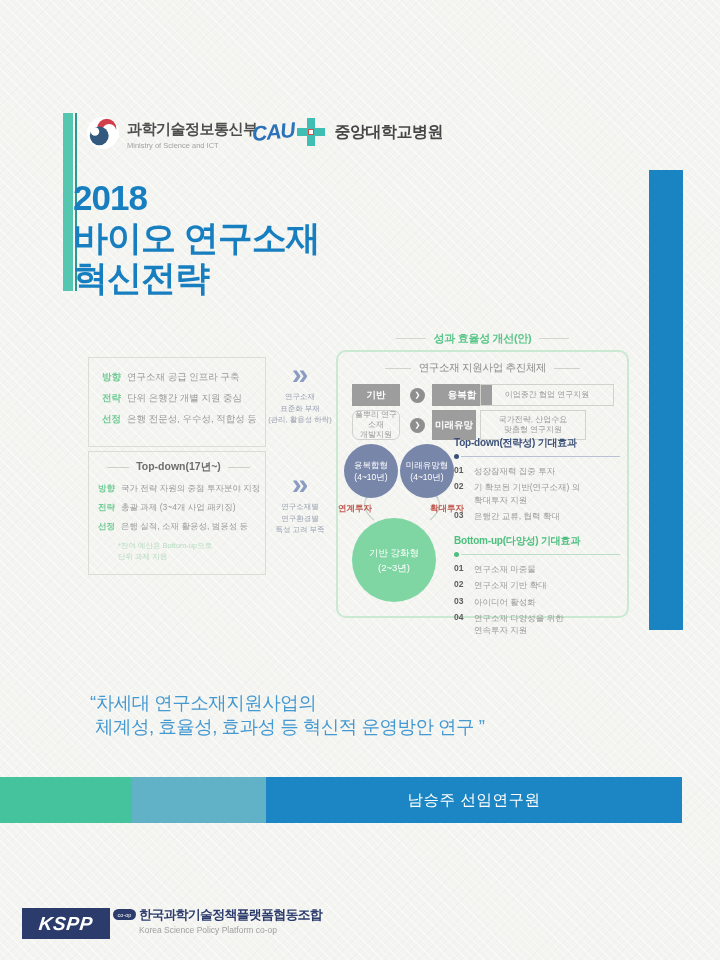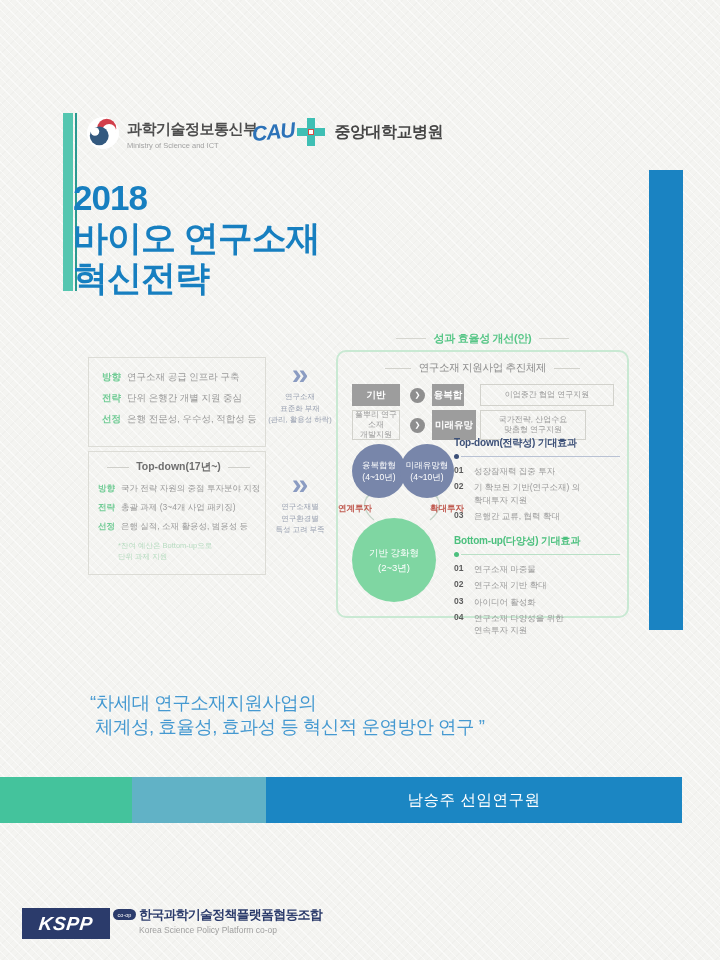--- a/index.html
+++ b/index.html
@@ -60,32 +60,32 @@
   .panel{left:336px;top:350px;width:293px;height:268px;border:2px solid #c9e9d3;border-radius:10px;box-sizing:border-box;}
   .panel-sub{position:absolute;left:0;top:9px;width:100%;display:flex;align-items:center;justify-content:center;gap:8px;}
   .panel-sub .pl{width:26px;height:1px;background:#d2d2cc;}
   .panel-sub .pt{font-size:10.5px;color:#8c8c8c;letter-spacing:-0.3px;}
 
   
   .cell{position:absolute;display:flex;align-items:center;justify-content:center;text-align:center;box-sizing:border-box;line-height:1.25;}
   .cell.dark{background:#9d9d9d;color:#fff;font-size:9.5px;font-weight:bold;}
   .cell.lite{border:1px solid #d2d2cc;color:#9a9a9a;font-size:8px;}
   .c-base{left:14px;top:32px;width:48px;height:22px;text-align:right;}
-  .c-basedesc{left:14px;top:58px;width:48px;height:30px;}
+  .c-basedesc{left:14px;top:58px;width:48px;height:30px;border-radius:7px;}
   .c-arrow{left:72px;width:15px;height:15px;border-radius:50%;background:#8f8f8f;color:#fff;font-size:7px;display:flex;align-items:center;justify-content:center;}
   .c-arrow.r1{top:36px;} .c-arrow.r2{top:66px;}
-  .c-tag1{left:94px;top:32px;width:32px;height:22px;}
+  .c-tag1{left:94px;top:32px;width:60px;height:22px;}
   .c-tag2{left:94px;top:58px;width:44px;height:30px;}
   .c-desc1{left:142px;top:32px;width:134px;height:22px;font-size:8.5px;}
   .c-desc2{left:142px;top:58px;width:106px;height:30px;font-size:8.5px;}
 
   
   .circ{position:absolute;border-radius:50%;display:flex;align-items:center;justify-content:center;text-align:center;color:#fff;}
   .circ.blue{width:54px;height:54px;background:#7886aa;font-size:8.5px;line-height:1.45;}
-  .circ1{left:14px;top:92px;} .circ2{left:62px;top:92px;}
+  .circ1{left:6px;top:92px;} .circ2{left:62px;top:92px;}
   .circ.green{left:14px;top:166px;width:84px;height:84px;background:#7fd6a2;font-size:9.5px;line-height:1.6;}
   .invest{position:absolute;font-size:8.5px;font-weight:bold;color:#c05a50;}
   .invest-l{left:0px;top:151px;} .invest-r{left:92px;top:151px;}
   .connectors{position:absolute;left:0;top:60px;width:160px;height:200px;}
 
   
   .effect{position:absolute;left:116px;width:166px;}
   .effect-td{top:84px;} .effect-bu{top:182px;}
   .eff-title{font-size:10px;font-weight:bold;letter-spacing:-0.2px;}
   .effect-td .eff-title{color:#3c5078;}

